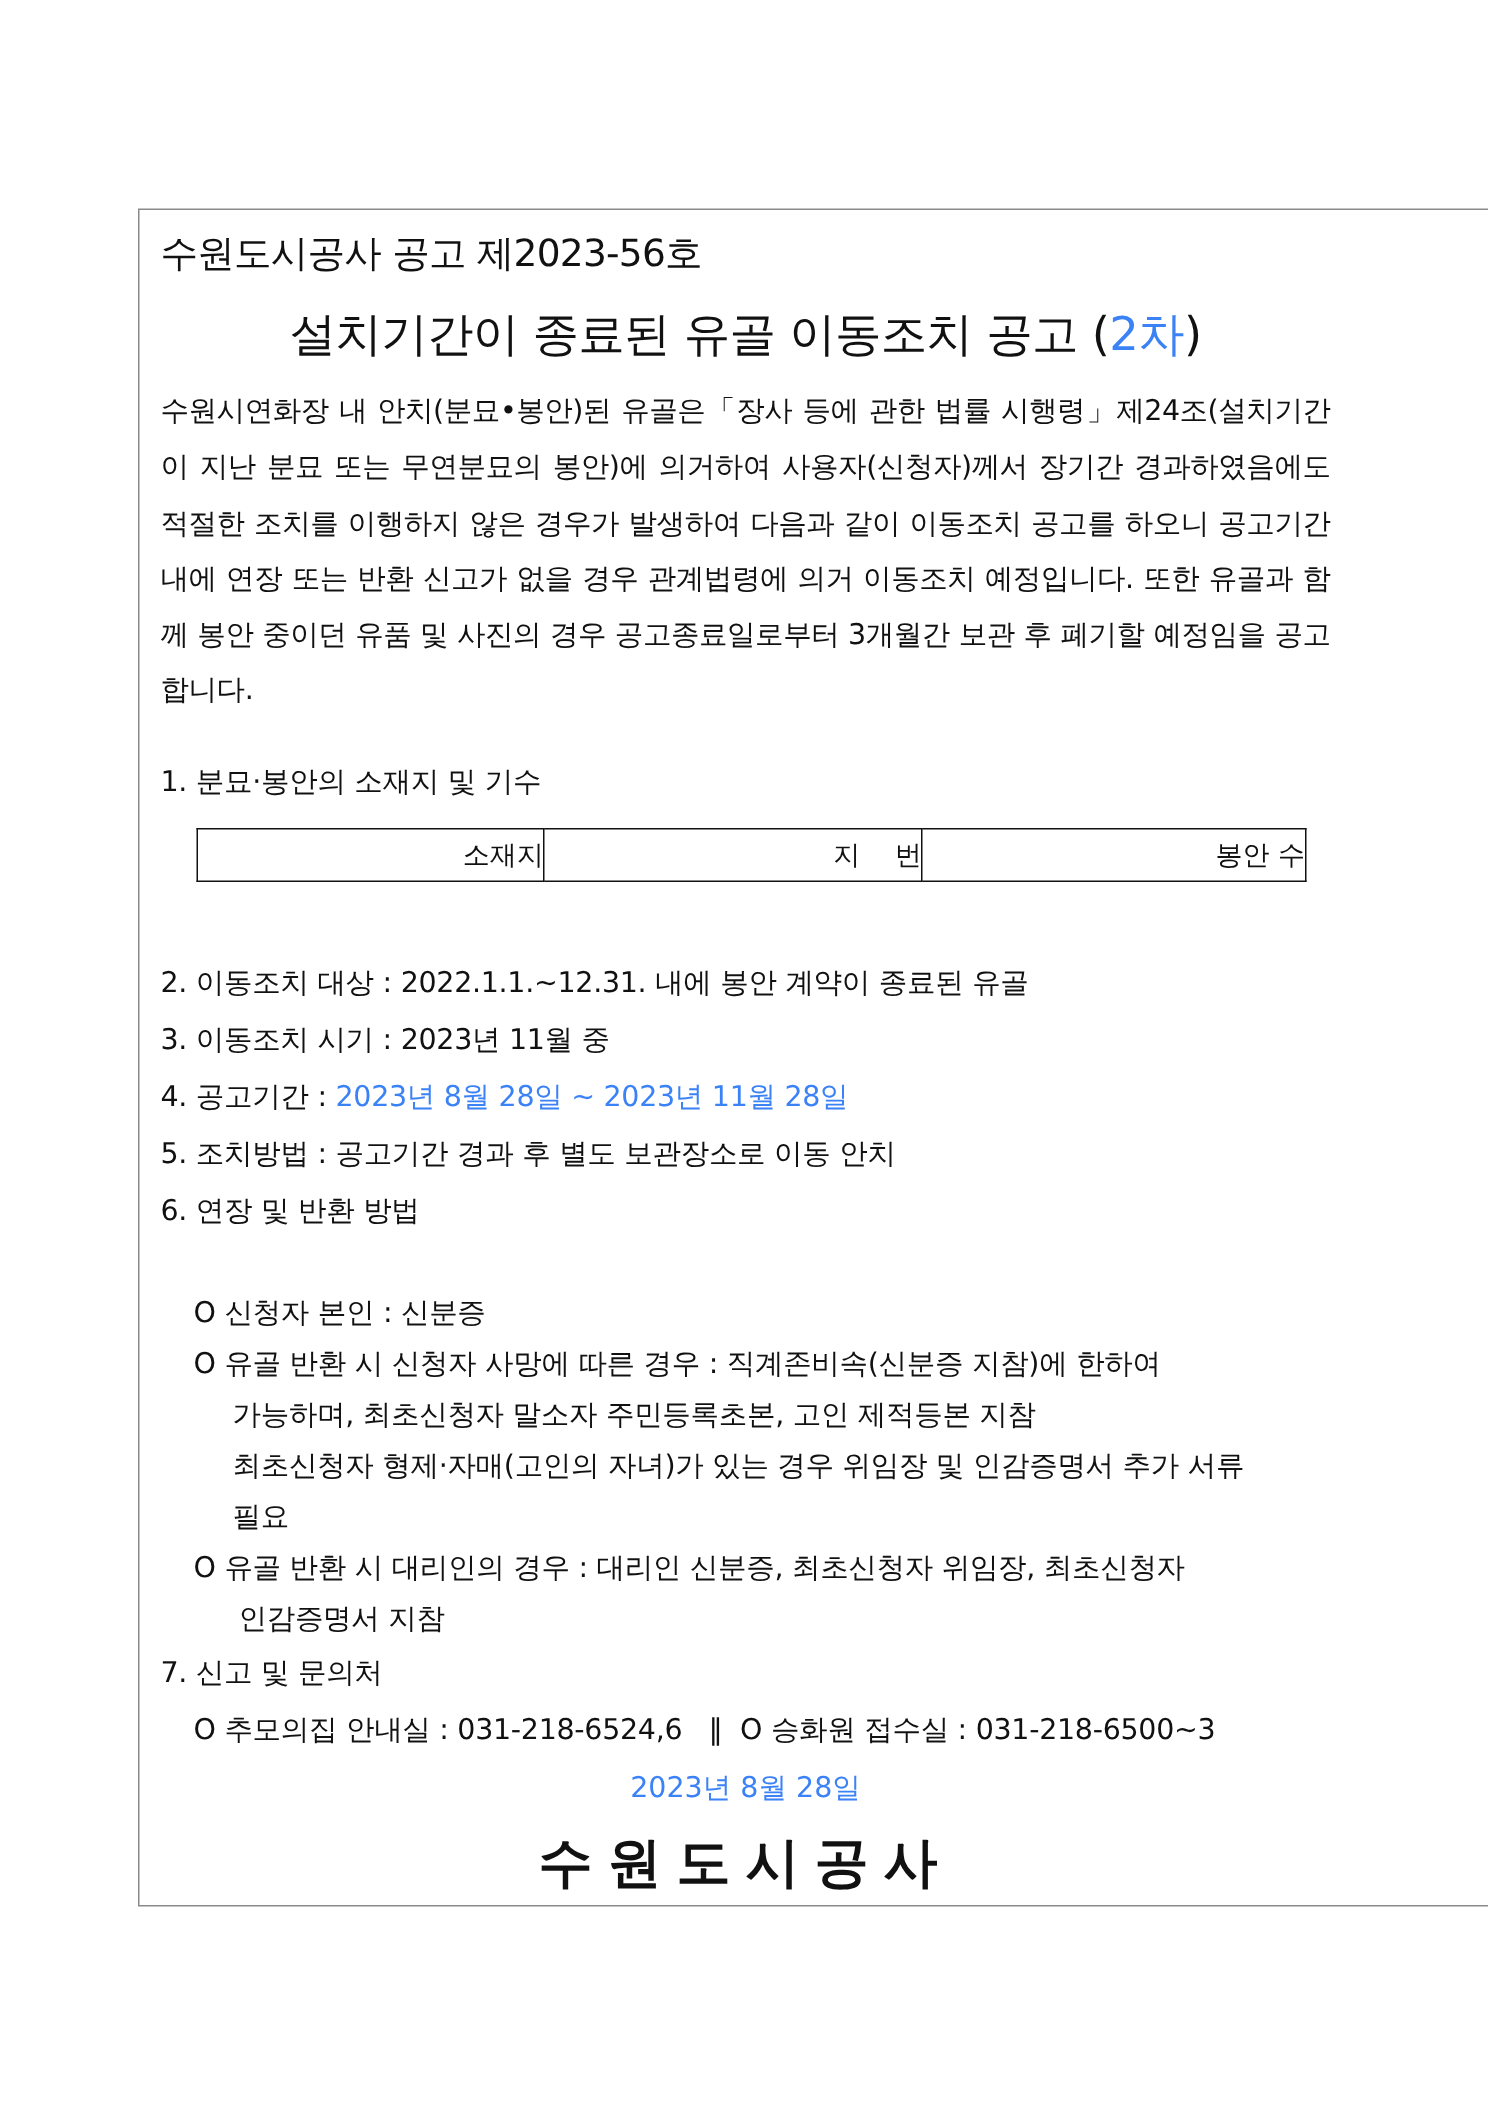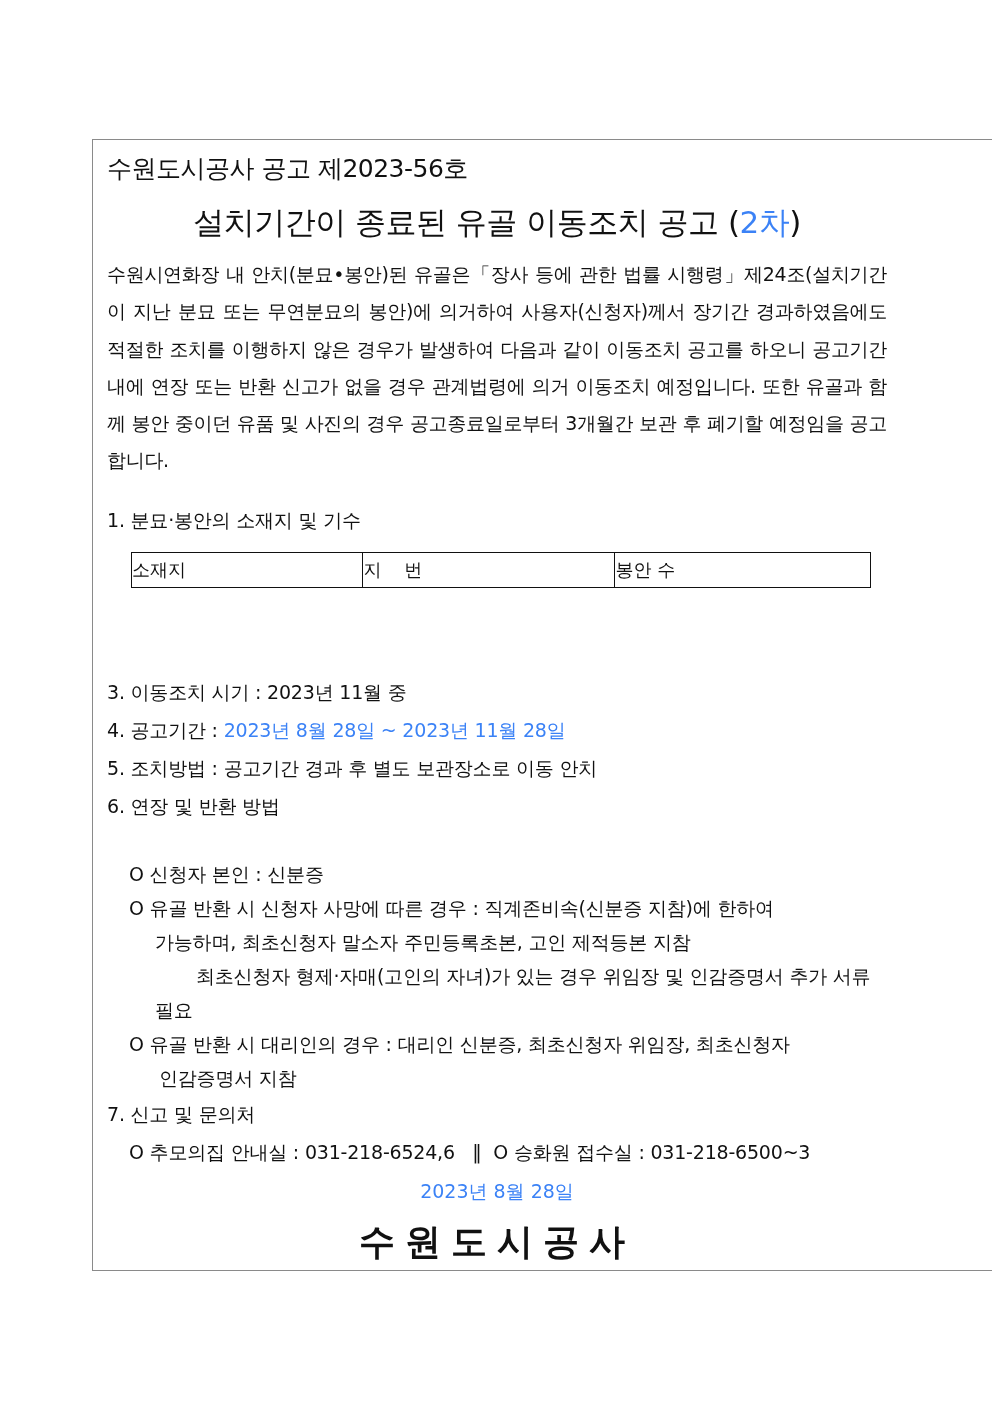--- a/index.html
+++ b/index.html
@@ -12,21 +12,21 @@
     .notice-no { left: 14px; top: 12px; font-size: 25px; letter-spacing: -0.5px; }
     .title { left: 0; width: 808px; text-align: center; top: 62px; font-size: 31px; letter-spacing: -0.5px; }
     .blue { color: #3b82f6; }
     .para { left: 14px; top: 116px; width: 780px; font-size: 19px; line-height: 37.3px; letter-spacing: -0.3px; white-space: normal; text-align: justify; text-align-last: left; }
     .line { font-size: 19px; letter-spacing: -0.2px; }
     table.loc {
       position: absolute; left: 38px; top: 412px; width: 740px; border-collapse: collapse;
       font-size: 18px;
     }
     table.loc td, table.loc th {
-      border: 1px solid #111; height: 34px; text-align: left; font-weight: normal; padding: 0;
+      border: 1px solid #111; height: 34px; text-align: right; font-weight: normal; padding: 0;
     }
     .sub { font-size: 19px; letter-spacing: -0.2px; }
     .org { left: 0; width: 808px; text-align: center; top: 1078px; font-size: 36px; letter-spacing: 10px; font-weight: bold; }
     .date { left: 0; width: 808px; text-align: center; top: 1039px; font-size: 19px; }
   </style>
 </head>
 <body>
 
 <div class="frame">
   <div class="abs notice-no">수원도시공사 공고 제2023-56호</div>
@@ -40,29 +40,30 @@
   <table class="loc">
     <tbody>
         <tr>
       <th>소재지</th>
       <th style="white-space:pre;margin-top:36px;">지    번</th>
       <th>봉안 수</th>
     </tr>
   </tbody>
     </table>
 
+  <div class="abs line" style="left:14px; top:502px;">2. 이동조치 대상 : 2022.1.1.~12.31. 내에 봉안 계약이 종료된 유골</div>
   <div class="abs line" style="left:14px; top:540px;">3. 이동조치 시기 : 2023년 11월 중</div>
   <div class="abs line" style="left:14px; top:578px;"><span>4. 공고기간 : </span><span class="blue">2023년 8월 28일 ~ 2023년 11월 28일</span></div>
   <div class="abs line" style="left:14px; top:616px;">5. 조치방법 : 공고기간 경과 후 별도 보관장소로 이동 안치</div>
   <div class="abs line" style="left:14px; top:654px;">6. 연장 및 반환 방법</div>
 
   <div class="abs sub" style="left:36px; top:722px;text-align:center;">O 신청자 본인 : 신분증</div>
   <div class="abs sub" style="left:36px; top:756px;">O 유골 반환 시 신청자 사망에 따른 경우 : 직계존비속(신분증 지참)에 한하여</div>
   <div class="abs sub" style="left:62px; top:790px;">가능하며, 최초신청자 말소자 주민등록초본, 고인 제적등본 지참</div>
-  <div class="abs sub" style="left:62px; top:824px;margin-left:41px;">최초신청자 형제·자매(고인의 자녀)가 있는 경우 위임장 및 인감증명서 추가 서류</div>
+  <div class="abs sub" style="left:62px; top:824px;">최초신청자 형제·자매(고인의 자녀)가 있는 경우 위임장 및 인감증명서 추가 서류</div>
   <div class="abs sub" style="left:62px; top:858px;">필요</div>
   <div class="abs sub" style="left:36px; top:892px;">O 유골 반환 시 대리인의 경우 : 대리인 신분증, 최초신청자 위임장, 최초신청자</div>
   <div class="abs sub" style="left:66px; top:926px;">인감증명서 지참</div>
 
   <div class="abs line" style="left:14px; top:962px;">7. 신고 및 문의처</div>
   <div class="abs sub" style="left:36px; top:1000px; white-space:pre;">O 추모의집 안내실 : 031-218-6524,6   ‖  O 승화원 접수실 : 031-218-6500~3</div>
 
   <div class="abs date blue">2023년 8월 28일</div>
   <div class="abs org">수원도시공사</div>
 </div>

